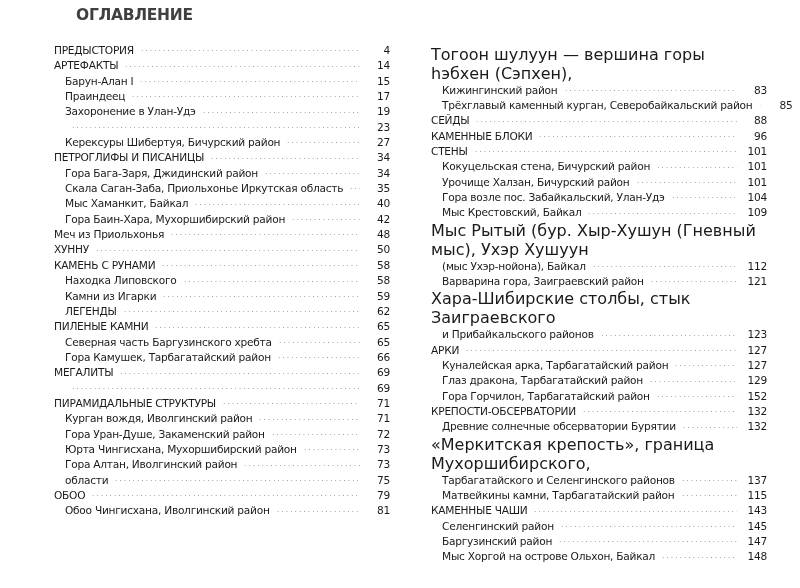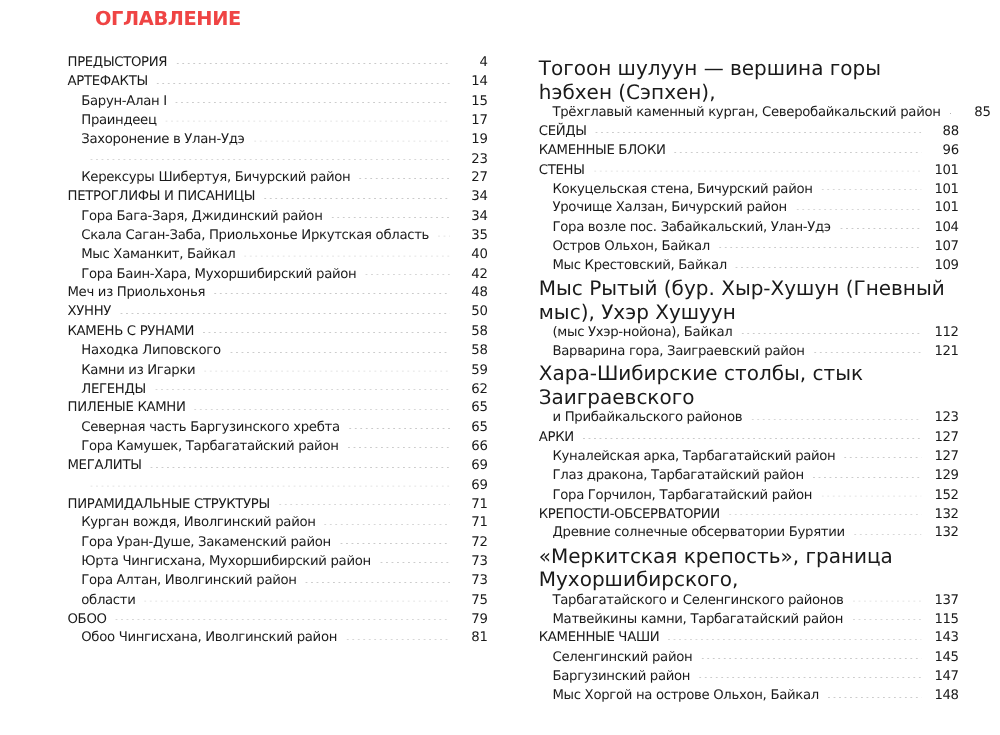--- a/index.html
+++ b/index.html
@@ -5,21 +5,21 @@
   html, body { margin: 0; padding: 0; background: #ffffff; }
   body {
     width: 800px; height: 588px; position: relative; overflow: hidden;
     font-family: "DejaVu Sans", "Liberation Sans", sans-serif;
     color: #1a1a1a;
   }
   .title {
     position: absolute; left: 76px; top: 6px;
     font-family: "DejaVu Sans", sans-serif;
     font-weight: bold; font-size: 15.5px; letter-spacing: -0.3px;
-    color: #ef4444;
+    color: #404040;
   }
   .col {
     position: absolute; top: 43px; width: 345px;
   }
   .col.left { left: 54px; width: 336px; }
   .col.right { left: 431px; width: 336px; }
   .col.right { top: 44.5px; }
   .entry {
     display: flex; align-items: flex-end;
     font-size: 10.6px; line-height: 15.35px; height: 15.35px;
@@ -194,20 +194,25 @@
     </div>
     <div class="entry sub">
       <span class="label">Обоо Чингисхана, Иволгинский район</span>
       <span class="dots"></span>
       <span class="page">81</span>
     </div>
   </div>
 <div class="col right" id="col-right">
     <div class="multi line1">Тогоон шулуун — вершина горы hэбхен (Сэпхен),</div>
     <div class="entry sub">
+      <span class="label">Кижингинский район</span>
+      <span class="dots"></span>
+      <span class="page">83</span>
+    </div>
+    <div class="entry sub">
       <span class="label">Трёхглавый каменный курган, Северобайкальский район</span>
       <span class="dots"></span>
       <span class="page">85</span>
     </div>
     <div class="entry">
       <span class="label">СЕЙДЫ</span>
       <span class="dots"></span>
       <span class="page">88</span>
     </div>
     <div class="entry">
@@ -227,25 +232,20 @@
     </div>
     <div class="entry sub">
       <span class="label">Урочище Халзан, Бичурский район</span>
       <span class="dots"></span>
       <span class="page">101</span>
     </div>
     <div class="entry sub">
       <span class="label">Гора возле пос. Забайкальский, Улан-Удэ</span>
       <span class="dots"></span>
       <span class="page">104</span>
-    </div>
-    <div class="entry sub">
-      <span class="label">Остров Ольхон, Байкал</span>
-      <span class="dots"></span>
-      <span class="page">107</span>
     </div>
     <div class="entry sub">
       <span class="label">Мыс Крестовский, Байкал</span>
       <span class="dots"></span>
       <span class="page">109</span>
     </div>
     <div class="multi line1">Мыс Рытый (бур. Хыр-Хушун (Гневный мыс), Ухэр Хушуун</div>
     <div class="entry sub">
       <span class="label">(мыс Ухэр-нойона), Байкал</span>
       <span class="dots"></span>

